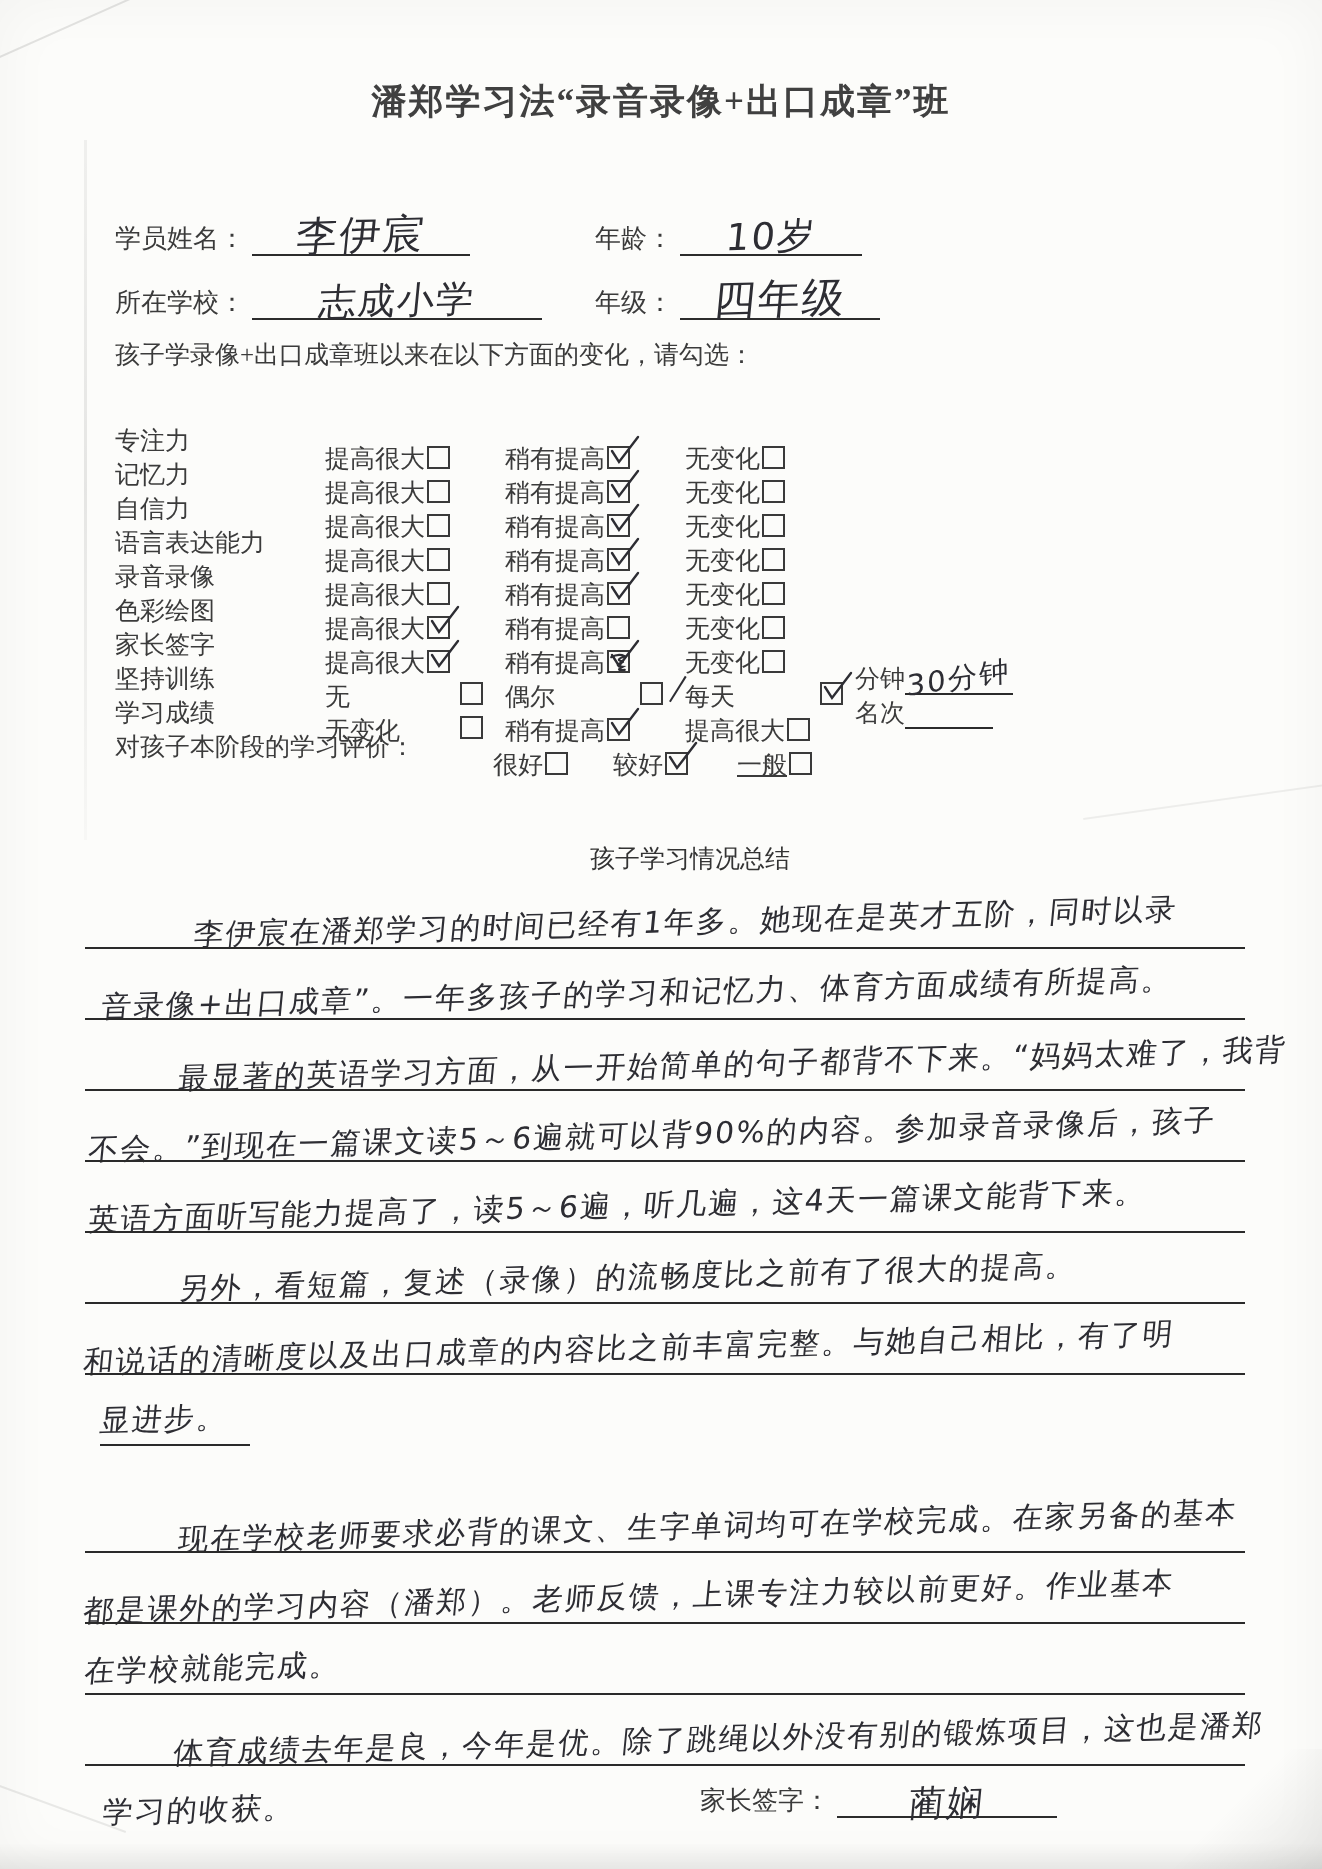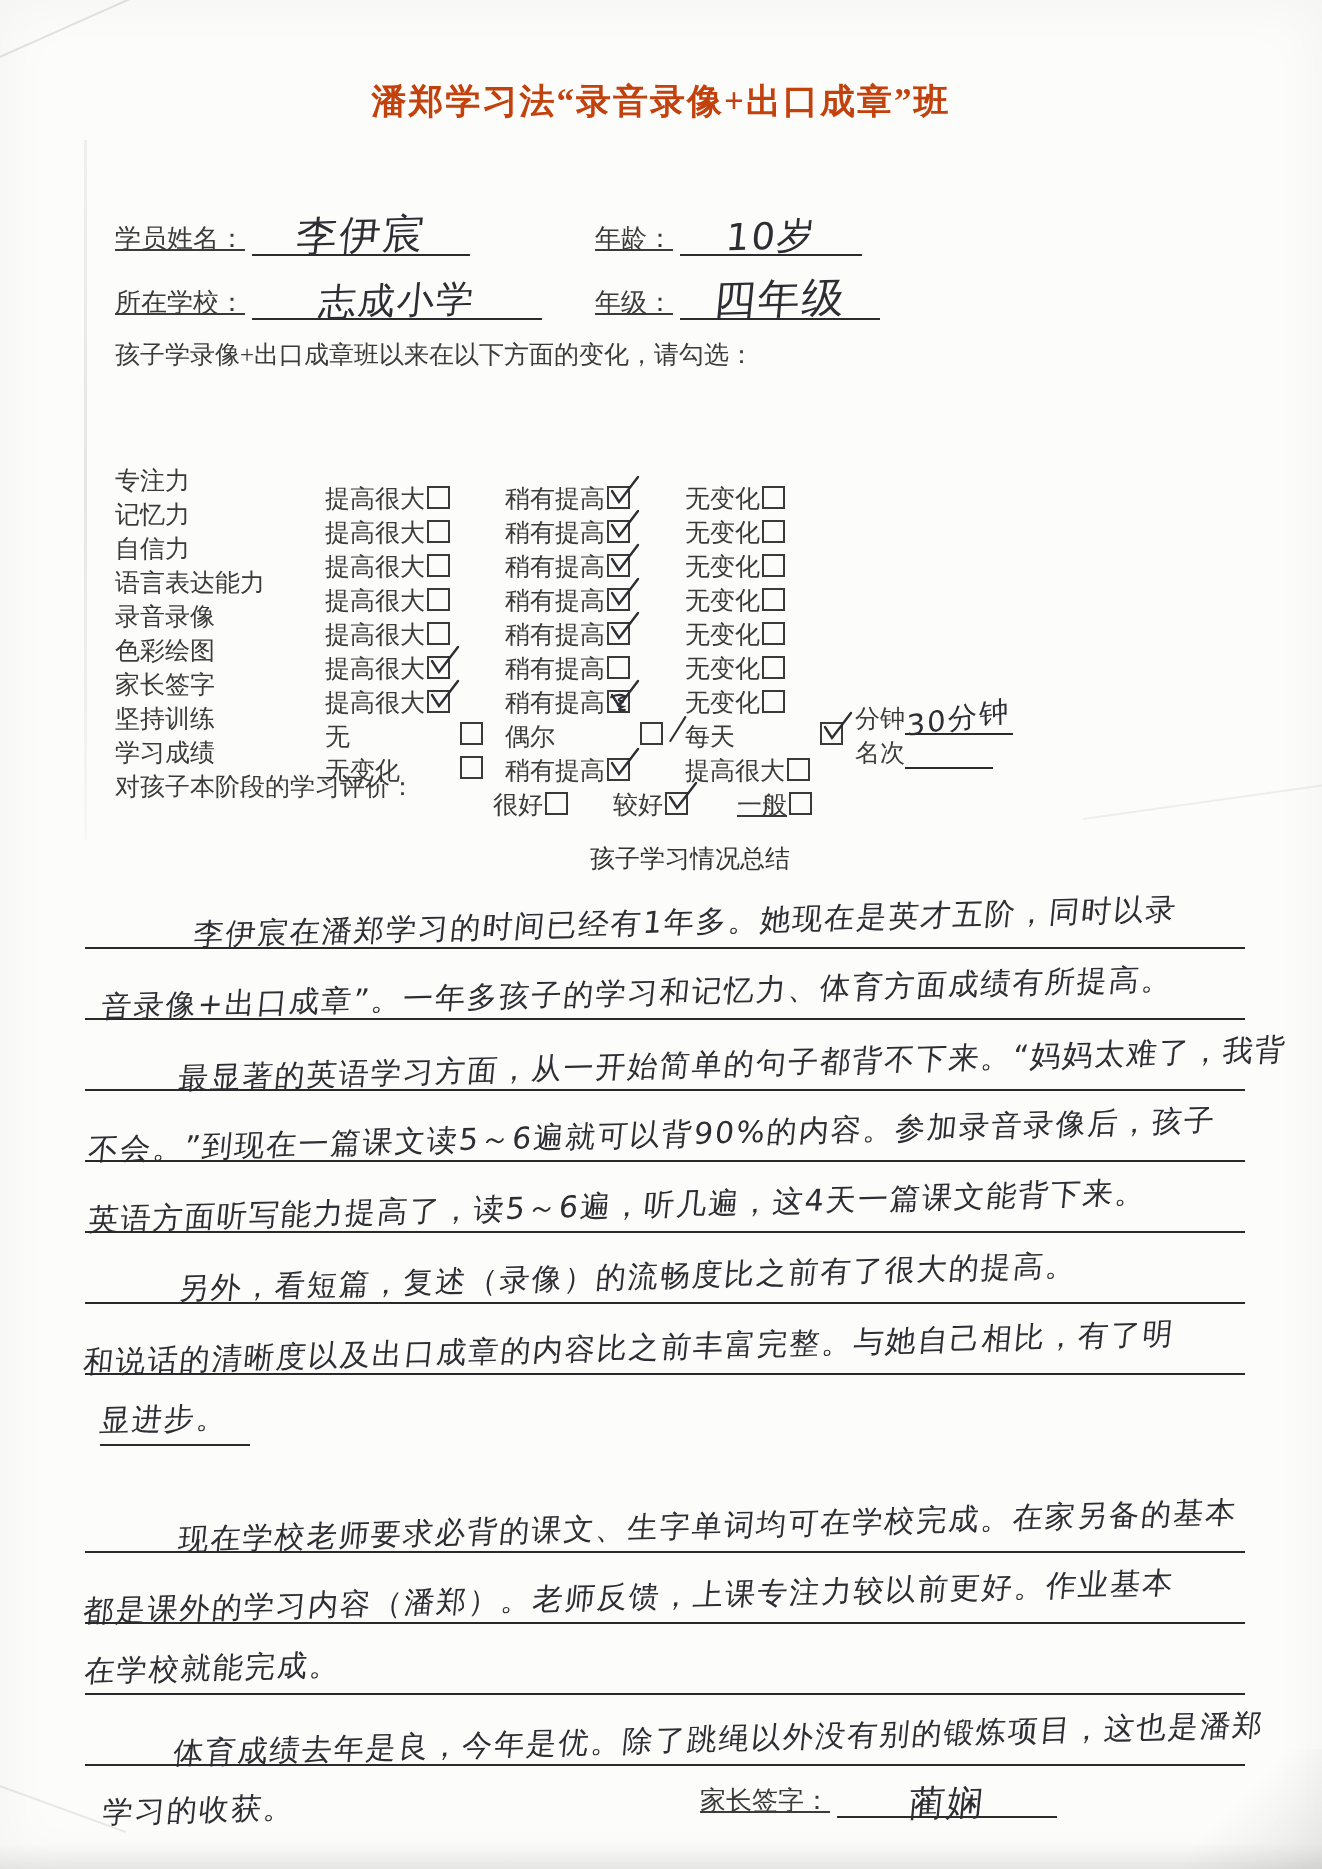--- a/index.html
+++ b/index.html
@@ -12,47 +12,47 @@
   
   .artifact{position:absolute; pointer-events:none;}
   .crease-tl{left:-8px; top:26px; width:150px; height:2px; background:rgba(0,0,0,0.10); transform:rotate(-24deg);}
   .edge-left{left:84px; top:140px; width:3px; height:700px; background:linear-gradient(to bottom, rgba(0,0,0,0.05), rgba(0,0,0,0.09), rgba(0,0,0,0.02));}
   .wrinkle-r{right:-20px; top:800px; width:260px; height:2px; background:rgba(0,0,0,0.06); transform:rotate(-8deg);}
   .crease-bl{left:-10px; bottom:60px; width:140px; height:2px; background:rgba(0,0,0,0.08); transform:rotate(20deg);}
   .edge-bottom{left:0; bottom:0; width:100%; height:26px; background:linear-gradient(to top, rgba(0,0,0,0.07), transparent);}
   .corner-br{right:0; bottom:0; width:160px; height:120px; background:linear-gradient(315deg, rgba(0,0,0,0.08), transparent 55%);}
 
   
-  .t-line{position:absolute; left:0; width:100%; text-align:center; font-weight:700; color:#c2410c;}
+  .t-line{position:absolute; left:0; width:100%; text-align:center; font-weight:700; color:#404040;}
   #title1{top:78px; font-size:35px; letter-spacing:2px;}
   #title2{top:132px; font-size:33px; letter-spacing:5px;}
 
   .print{font-family:"Liberation Serif", serif; color:#3b3b3b;}
 
   .fields{position:absolute; left:115px; top:218px; width:1092px; font-size:26px;}
   .f-row{position:relative; height:64px;}
-  .f-label{display:inline-block; vertical-align:bottom;text-decoration:underline;}
+  .f-label{display:inline-block; vertical-align:bottom;}
   .f-underline{display:inline-block; border-bottom:2px solid #2c2c2c; height:36px; position:relative; vertical-align:bottom; text-align:center;}
   .f-right{position:absolute; left:480px; top:0;}
 
   
   .hw{
     font-family:"DejaVu Sans", sans-serif;
     color:#2d2d33;
     transform:skewX(-7deg) rotate(-1.5deg);
     display:inline-block;
     letter-spacing:2px;
     white-space:nowrap;
   }
   .f-underline .hw{position:absolute; left:0; right:0; bottom:-3px; font-size:37px; line-height:1.05;}
 
   .instruction{position:absolute; left:115px; top:338px; font-size:25px;}
 
   
-  #checklist{position:absolute; left:115px; top:424px; width:1100px; font-size:25px;margin-top:40px;}
+  #checklist{position:absolute; left:115px; top:424px; width:1100px; font-size:25px;}
   .row{position:relative; height:34px;}
   .row-label{position:absolute; left:0; top:0;}
   .opt{position:absolute; top:18px; white-space:nowrap;}
   .opt.spaced{width:158px; display:flex; justify-content:space-between;}
   .cb{
     display:inline-block; width:19px; height:19px; border:2px solid #3a3a3a;
     position:relative; top:2px; margin-left:2px; vertical-align:baseline;
   }
   .check{position:absolute; left:-1px; top:-14px; width:32px; height:32px; overflow:visible;}
   .check path{stroke:#2d2d33; stroke-width:2.4; fill:none; stroke-linecap:round;}

